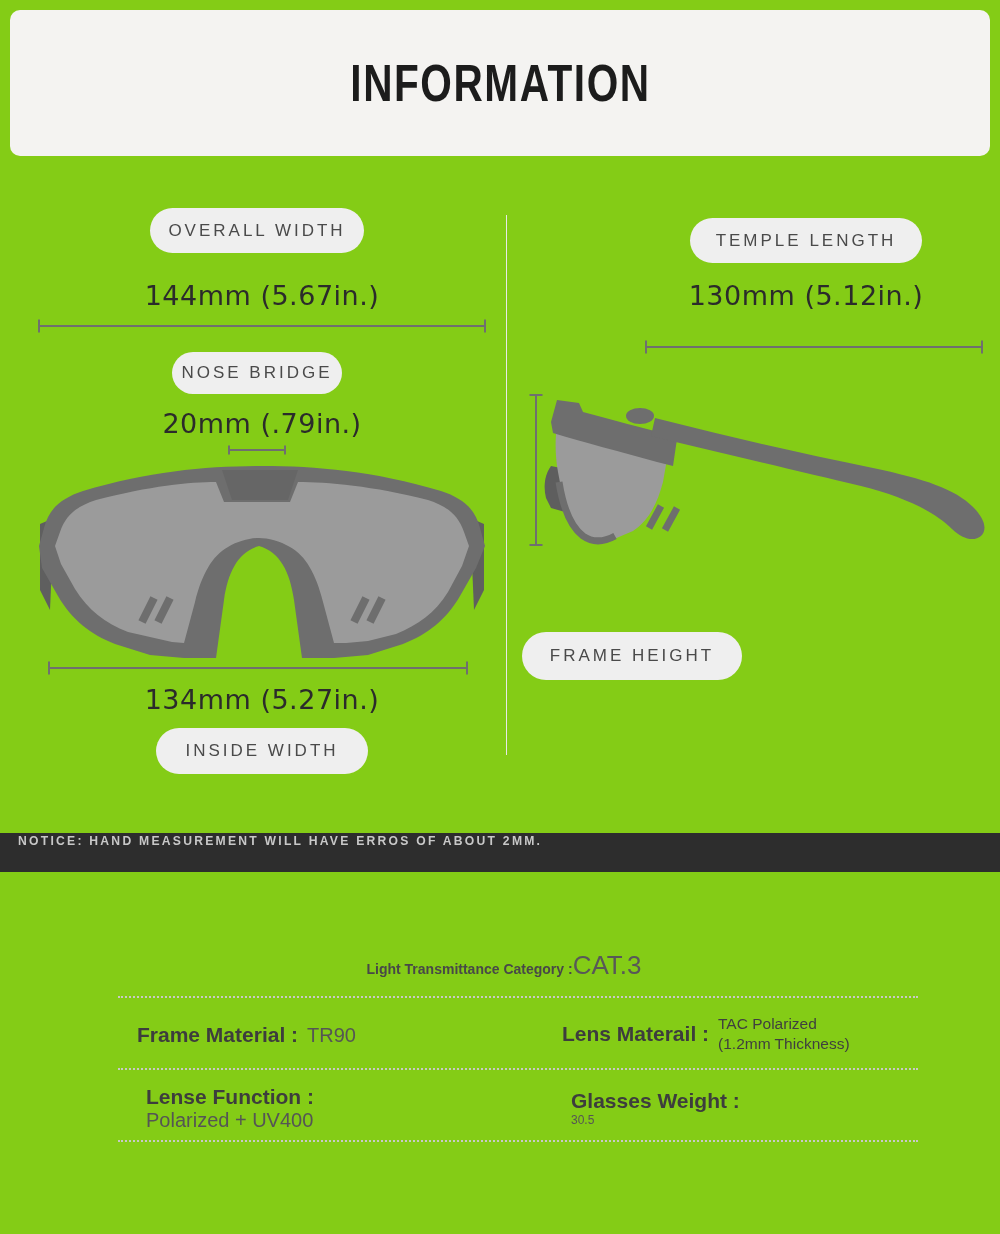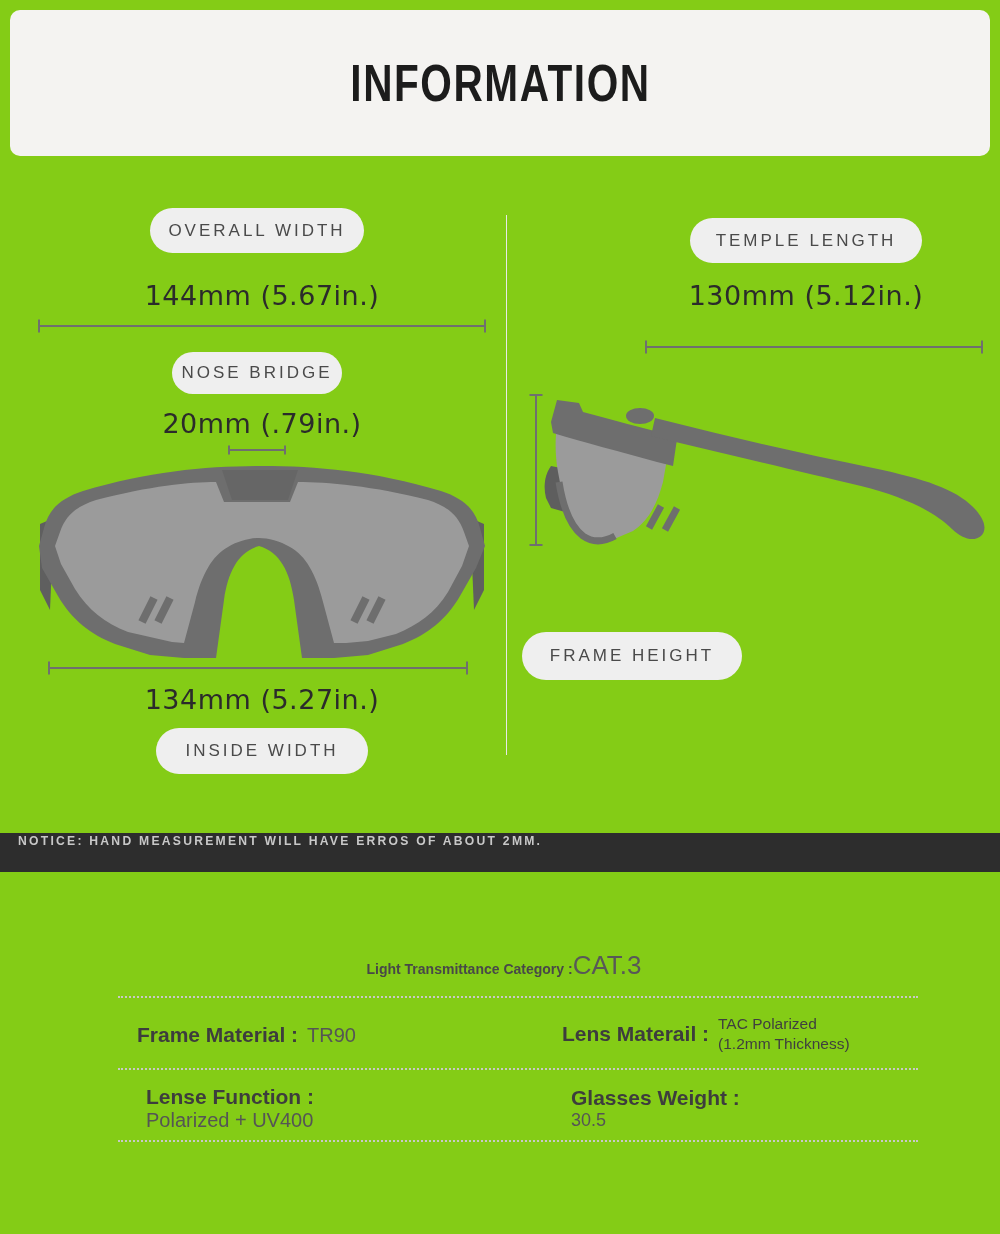--- a/index.html
+++ b/index.html
@@ -161,17 +161,17 @@
     </div>
   </div>
 
   <div class="spec-row spec-row-3">
     <div class="cell cell-l">
       <span class="spec-label">Lense Function :</span>
       <span class="spec-value">Polarized + UV400</span>
     </div>
     <div class="cell cell-r">
       <span class="spec-label">Glasses Weight :</span>
-      <span class="spec-value" style="font-size:18px;">30.5</span>
+      <span class="spec-value" style="font-size:12px;">30.5</span>
     </div>
   </div>
 
 </div>
 
 </body></html>

